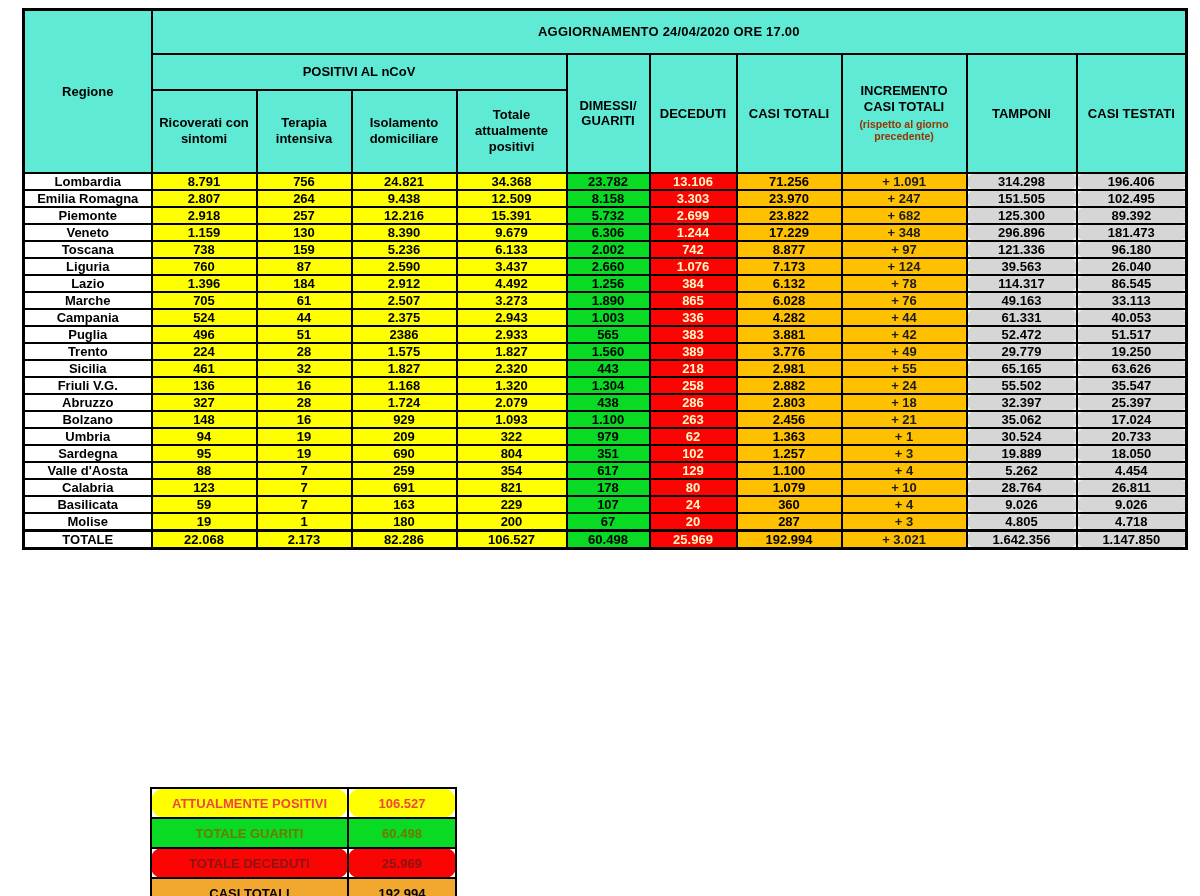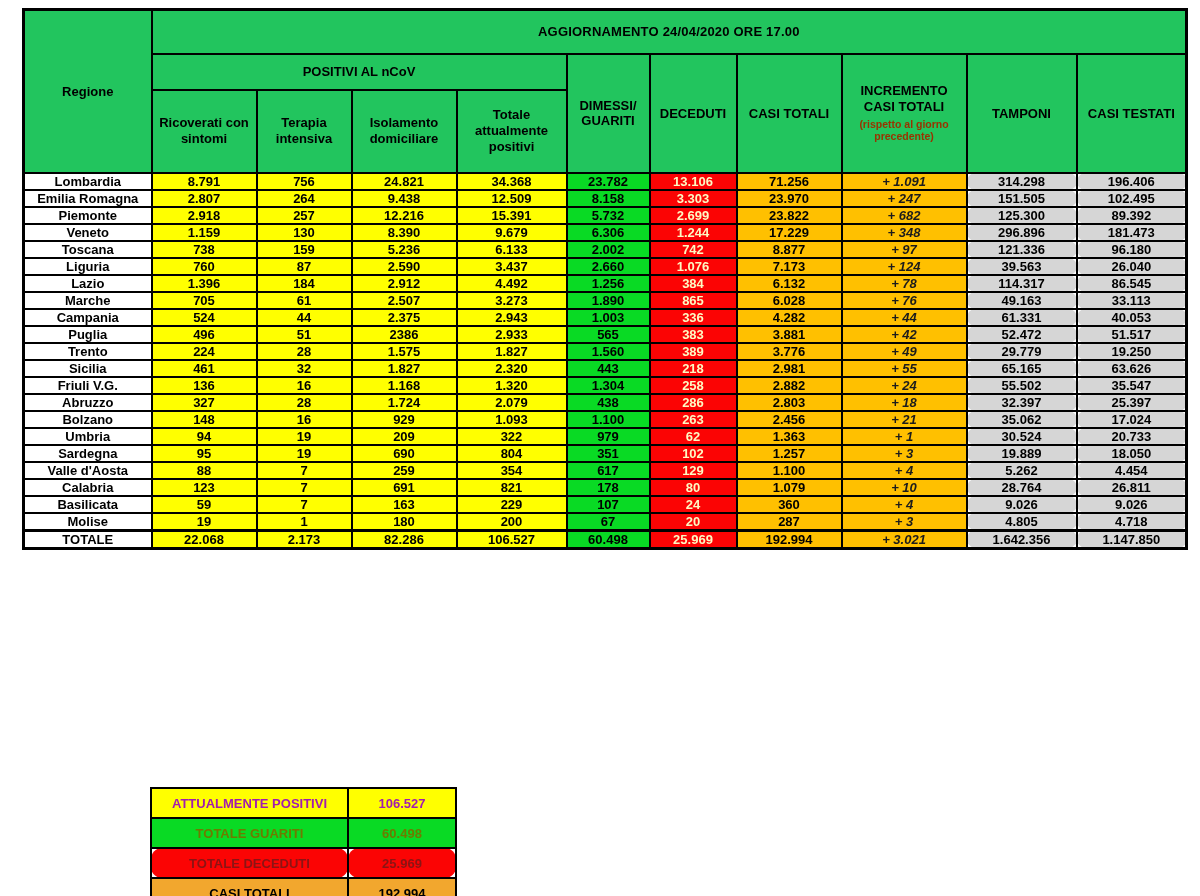--- a/index.html
+++ b/index.html
@@ -4,47 +4,47 @@
 <style>
   html,body{margin:0;padding:0;background:#ffffff;}
   body{width:1200px;height:896px;font-family:"Liberation Sans",sans-serif;}
   .page{position:relative;width:1200px;height:896px;background:#ffffff;overflow:hidden;}
 
   table{border-collapse:collapse;table-layout:fixed;}
 
   .main{position:absolute;left:22px;top:8px;width:1163px;border:3px solid #000;}
   .main th,.main td{border:2px solid #000;text-align:center;vertical-align:middle;
     padding:0 2px;overflow:hidden;font-weight:bold;font-size:13px;color:#000;}
-  .main th{background:#22c55e;}
+  .main th{background:#5eead4;}
 
   tr.r-title{height:44px;}
   tr.r-group{height:36px;}
   tr.r-sub{height:83px;}
   .main tbody tr{height:16px;}
 
   .c-title{font-size:17px;letter-spacing:.2px;}
   .h-sub{font-size:13px;line-height:1.25;}
   .h-orange{background:#ffc000;}
   .h-incr .note{font-size:10.5px;color:#993300;font-weight:bold;line-height:1.2;margin-top:2px;}
   .h-incr .main-lbl{line-height:1.25;}
 
   td.cell-regione{background:#ffffff;}
   td.cell-yellow{background:#ffff00;}
   td.cell-green{background:#09da24;}
   td.cell-red{background:#fb0404;color:#fef9c3;}
   td.cell-orange{background:#ffc000;}
-  td.cell-incr{background:#ffc000;font-style:italic;color:#1c1c1c;}
+  td.cell-incr{background:#ffc000;color:#1c1c1c;}
   td.cell-gray{background:#d6d6d6;border-radius:11px;}
   tr.totale-row td{border-top:3px solid #000;border-bottom:3px solid #000;}
 
   .legend{position:absolute;left:150px;top:787px;width:307px;border:2px solid #000;}
   .legend td{border:2px solid #000;text-align:center;vertical-align:middle;height:26px;
     font-weight:bold;font-size:13px;overflow:hidden;}
   .legend .lg-label{width:193px;}
-  .lg-yellow td{background:#ffff00;color:#a21caf;}
+  .lg-yellow td{background:#ffff00;color:#ef4444;border-radius:14px;}
   .lg-green td{background:#09da24;color:#6e7a00;}
   .lg-red td{background:#fb0404;color:#8b1414;border-radius:11px;}
   .lg-orange td{background:#f2a72e;color:#000;}
 </style>
 </head>
 <body>
 
 <div class="page">
 
   <table class="main">

